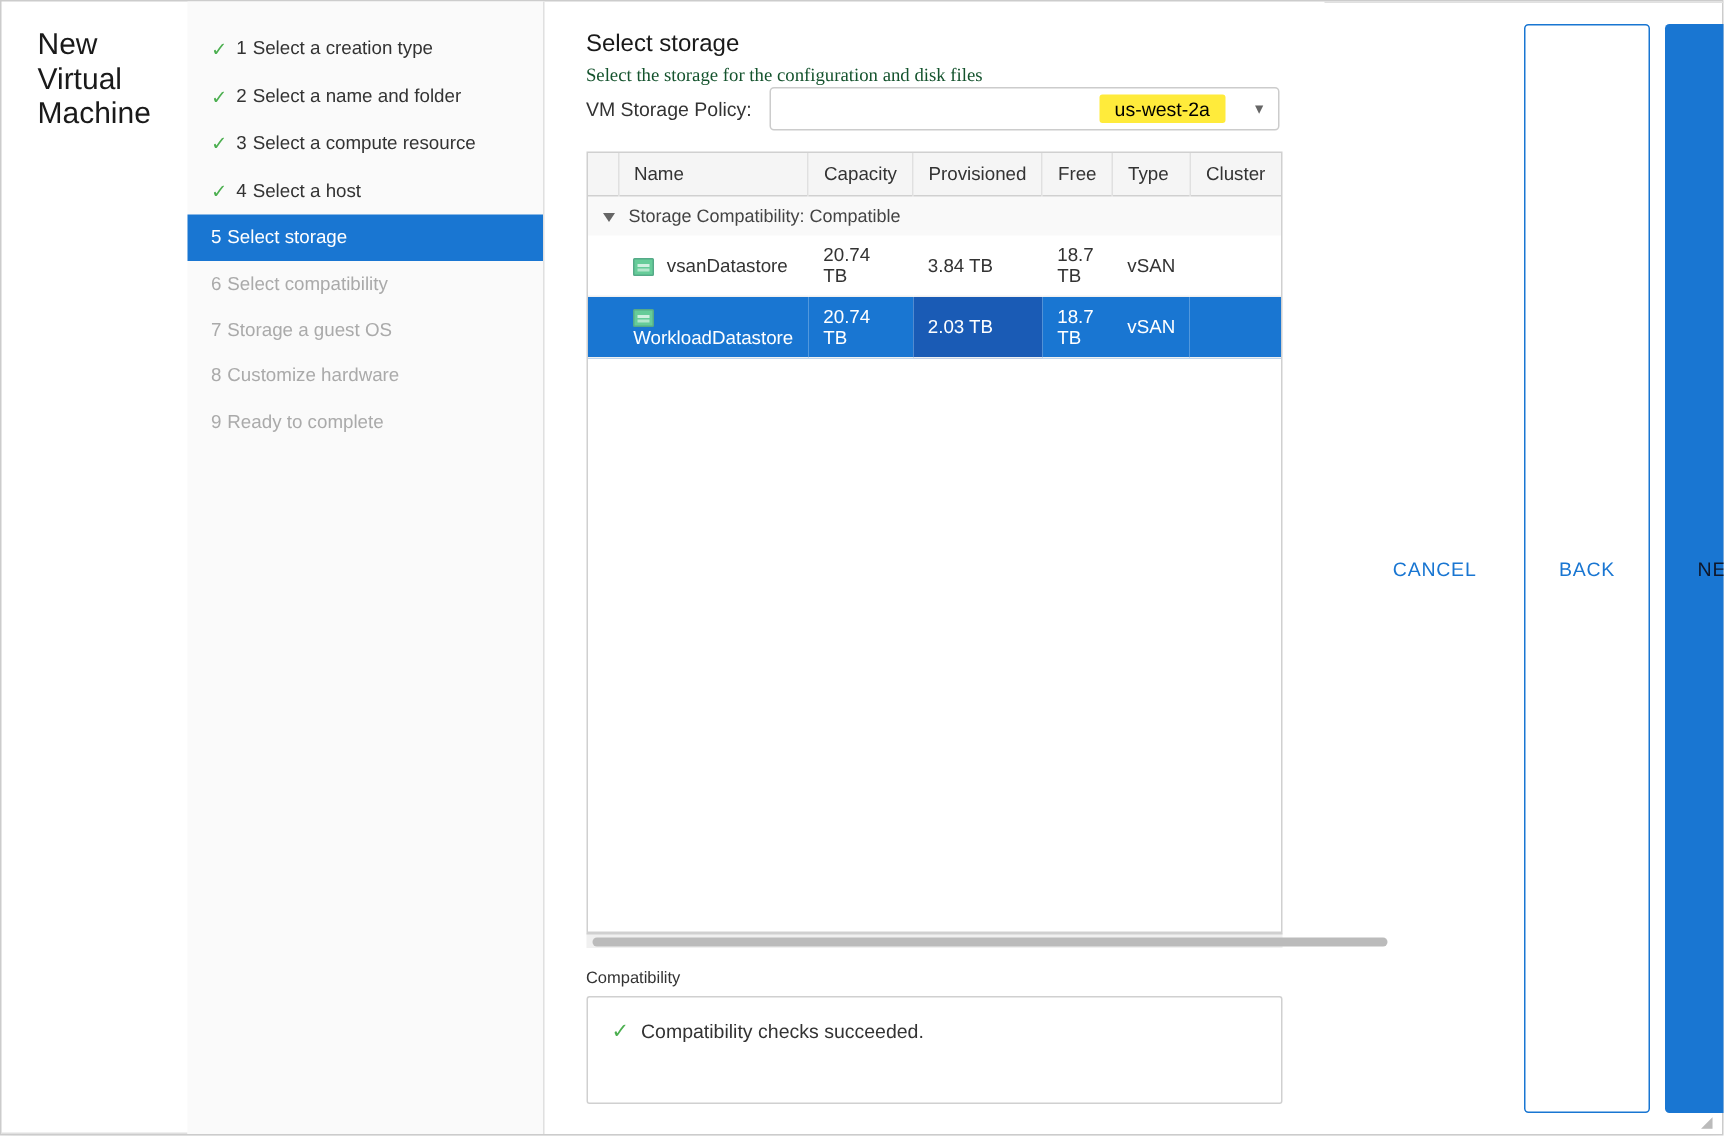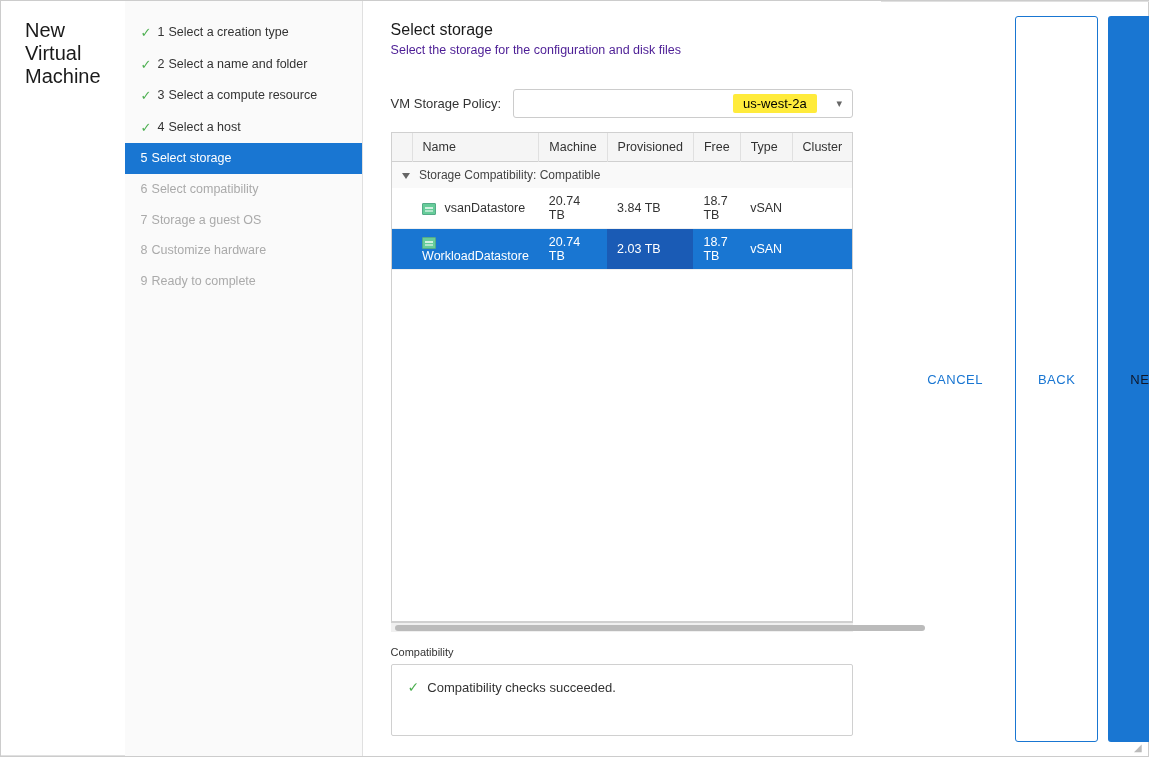--- a/index.html
+++ b/index.html
@@ -78,22 +78,23 @@
       flex-direction: column;
     }
     .section-title {
       font-size: 16px;
       font-weight: 500;
       color: #1a1a1a;
       margin-bottom: 4px;
     }
     .section-subtitle {
       font-size: 12.5px;
-      color: #4c1d95;
-      margin-bottom: 32px;
+      color: #14532d;
+      margin-bottom: 0;
+      font-family: Liberation Serif, serif;
     }
     
     .policy-row {
       display: flex;
       align-items: center;
       margin-bottom: 14px;
     }
     .policy-label {
       font-size: 13px;
       color: #333;
@@ -364,21 +365,21 @@
           <span class="chevron-down">▾</span>
         </div>
       </div>
 
       <div class="table-container">
         <table>
           <thead>
             <tr>
               <th></th>
               <th>Name</th>
-              <th>Machine</th>
+              <th>Capacity</th>
               <th>Provisioned</th>
               <th>Free</th>
               <th>Type</th>
               <th>Cluster</th>
             </tr>
           </thead>
           <tbody>
             <tr class="group-row">
               <td colspan="7">
                 <span class="triangle"></span>

